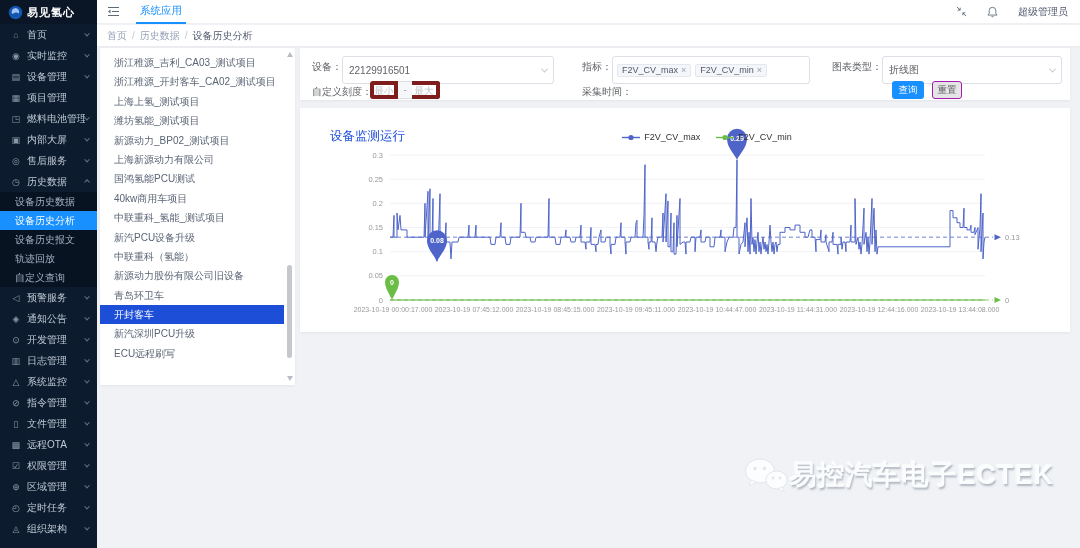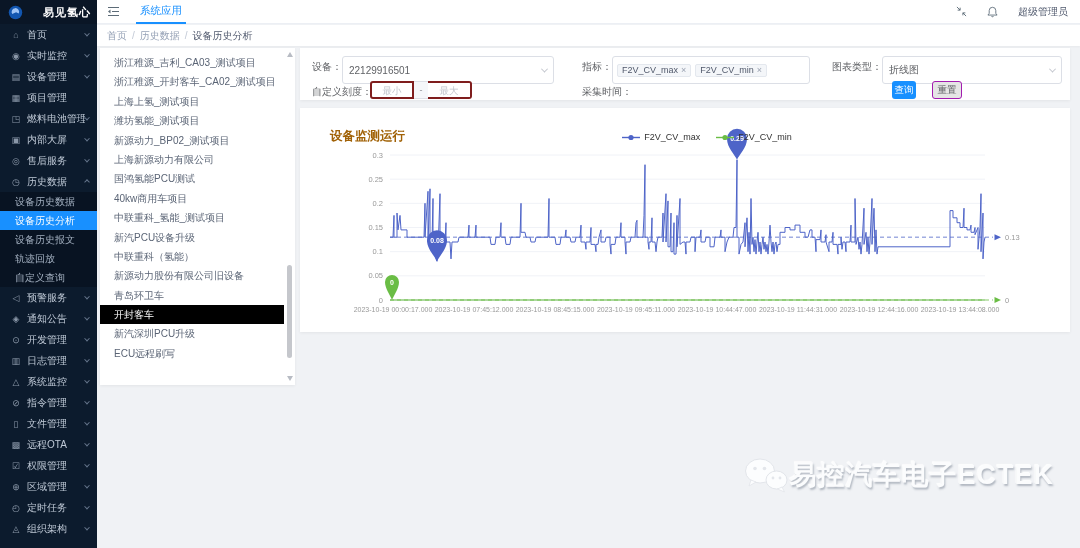--- a/index.html
+++ b/index.html
@@ -1,21 +1,21 @@
 <!DOCTYPE html>
 <html><head>
 <meta charset="utf-8">
 <style>
   * { margin:0; padding:0; box-sizing:border-box; }
   body { font-family:"Liberation Sans", sans-serif; background:#f0f2f5; }
   #app { position:relative; width:1080px; height:548px; overflow:hidden; background:#f0f2f5; }
 
   
   .sidebar { position:absolute; left:0; top:0; width:97px; height:548px; background:#0c1b2d; z-index:5; }
-  .logo { height:24px; display:flex; align-items:center; gap:20px; padding-left:8px; background:#0a1626; }
+  .logo { height:24px; display:flex; align-items:center; gap:4px; padding-left:8px; background:#0a1626; }
   .logo-text { color:#fff; font-size:11px; font-weight:bold; letter-spacing:1px; }
   .mitem { display:flex; align-items:center; height:21px; padding:0 8px 0 10px; cursor:pointer; }
   .micon { width:12px; font-size:9px; color:#8a97a8; margin-right:5px; text-align:center; flex:none; }
   .mlabel { flex:1; font-size:10px; color:#bfc9d6; white-space:nowrap; overflow:hidden; }
   .mchev { width:4px; height:4px; border-right:1px solid #66768c; border-bottom:1px solid #66768c; flex:none; }
   .mchev.down { transform:rotate(45deg) translate(-1px,-1px); }
   .mchev.up { transform:rotate(-135deg); }
   .submenu { background:#081322; }
   .sitem { height:19px; line-height:19px; padding-left:15px; font-size:10px; color:#a3b0c0; cursor:pointer; white-space:nowrap; }
   .sitem.active { background:#1890ff; color:#fff; }
@@ -28,48 +28,48 @@
   .tb-ic { cursor:pointer; display:flex; }
   .username { font-size:10px; color:#515a6e; cursor:pointer; }
   .breadcrumb { position:absolute; left:97px; top:25px; width:983px; height:21px; background:#fff; box-shadow:0 1px 2px rgba(0,0,0,.04); display:flex; align-items:center; padding-left:10px; font-size:10px; z-index:3; }
   .crumb { color:#97a3b7; } .crumb.last { color:#515a6e; }
   .crumb-sep { color:#c3cad6; margin:0 5px; }
 
   
   .panel { position:absolute; left:100px; top:48px; width:195px; height:337px; background:#fff; box-shadow:0 1px 3px rgba(0,0,0,.06); }
   .plist { padding-top:5px; }
   .pitem { height:19.4px; line-height:19.4px; font-size:10px; color:#5a6475; padding:0 8px 0 14px; margin-right:11px; white-space:nowrap; overflow:hidden; cursor:pointer; }
-  .pitem.active { background:#000000; color:#fff; }
+  .pitem.active { background:#1d4ed8; color:#fff; }
   .pscroll { position:absolute; right:1px; top:0; width:9px; height:100%; }
   .arr { position:absolute; left:2px; width:0; height:0; border-left:3.5px solid transparent; border-right:3.5px solid transparent; }
   .arr.up { top:4px; border-bottom:5px solid #b8bcc4; }
   .arr.dn { bottom:4px; border-top:5px solid #b8bcc4; }
   .thumb { position:absolute; left:2px; top:217px; width:5px; height:93px; background:#c5c7cc; border-radius:3px; cursor:pointer; }
 
   
   .card { position:absolute; background:#fff; box-shadow:0 1px 3px rgba(0,0,0,.06); }
   .filters { left:300px; top:48px; width:770px; height:52px; font-size:10px; color:#606266; }
   .flabel { position:absolute; white-space:nowrap; }
   .box { position:absolute; height:28px; border:1px solid #dcdfe6; border-radius:3px; background:#fff; display:flex; align-items:center; font-size:10px; color:#606266; }
   .sel { justify-content:space-between; padding:0 6px; cursor:pointer; }
   .chev { width:5px; height:5px; border-right:1px solid #c0c4cc; border-bottom:1px solid #c0c4cc; transform:rotate(45deg) translate(-1px,-1px); flex:none; }
   .tagsbox { padding:0 4px; gap:4px; cursor:pointer; }
   .tag { display:flex; align-items:center; gap:3px; height:13px; padding:0 4px; background:#f4f6f9; border:1px solid #e4e8ee; border-radius:2px; font-size:9px; color:#51596b; white-space:nowrap; }
   .tag-x { color:#9aa2b1; font-size:9px; cursor:pointer; }
-  .scale-in { width:44px; height:18px; border:2px solid #7f1d1d; font-size:9.5px; text-align:center; color:#606266; border-radius:3px 0 0 3px; outline:none; }
+  .scale-in { width:28px; height:18px; border:4px solid #7f1d1d; font-size:9.5px; text-align:center; color:#606266; border-radius:3px 0 0 3px; outline:none; }
   .scale-in::placeholder { color:#c0c4cc; }
   .scale-in.rt { border-radius:0 3px 3px 0; border-left:none; }
   .scale-sep { display:inline-flex; width:14px; height:18px; background:#f5f7fa; border-top:1px solid #dcdfe6; border-bottom:1px solid #dcdfe6; color:#909399; align-items:center; justify-content:center; font-size:9px; }
   .daterange { padding:0 8px; justify-content:space-between; font-size:9px; color:#606266; cursor:pointer; }
   .btn { position:absolute; height:18px; border-radius:3px; font-size:9.5px; display:flex; align-items:center; justify-content:center; cursor:pointer; }
   .btn.primary { background:#1890ff; color:#fff; }
   .btn.plain { background:#e5e5e5; border:1px solid #a21caf; color:#606266; }
 
   .chartcard { left:300px; top:108px; width:770px; height:224px; }
-  .chart-title { position:absolute; left:30px; top:20px; font-size:12.5px; font-weight:bold; color:#a16207; }
+  .chart-title { position:absolute; left:30px; top:20px; font-size:12.5px; font-weight:normal; color:#1d4ed8; }
   .legend { position:absolute; left:0; right:0; top:24px; display:flex; justify-content:center; gap:16px; transform:translateX(22px); }
   .lg-item { display:flex; align-items:center; gap:4px; cursor:pointer; }
   .lg-item span { font-size:9px; color:#333; }
   #chart-svg { position:absolute; left:0; top:0; }
   .axlbl { font-size:7px; fill:#999; }
   .aylbl { font-size:7.5px; fill:#999; }
   .pinlbl { font-size:7px; fill:#fff; font-weight:bold; }
 
   
   .watermark { position:absolute; right:26px; top:456px; display:flex; align-items:center; }
@@ -280,21 +280,21 @@
       <span class="chev"></span>
     </div>
 
     <span class="flabel" style="left:12px; top:37px;">自定义刻度：</span>
     <div style="position:absolute; left:70px; top:33px; display:flex;">
       <input class="scale-in" placeholder="最小" style="">
       <span class="scale-sep">-</span>
       <input class="scale-in rt" placeholder="最大" style="">
     </div>
     <span class="flabel" style="left:282px; top:37px;">采集时间：</span>
-    <div class="btn primary" style="left:592px; top:33px; width:24px;">查询</div>
+    <div class="btn primary" style="left:592px; top:33px; width:32px;">查询</div>
     <div class="btn plain" style="left:632px; top:33px; width:30px;">重置</div>
   </div>
 
   <div class="card chartcard">
     <svg id="chart-svg" width="770" height="224">
         <line x1="90" y1="192" x2="685" y2="192" stroke="#e0e6ed" stroke-width="1"></line>
         <text x="83" y="194.5" text-anchor="end" class="aylbl">0</text>
         <line x1="90" y1="167.83333333333334" x2="685" y2="167.83333333333334" stroke="#f0f2f7" stroke-width="1"></line>
         <text x="83" y="170.33333333333334" text-anchor="end" class="aylbl">0.05</text>
         <line x1="90" y1="143.66666666666666" x2="685" y2="143.66666666666666" stroke="#f0f2f7" stroke-width="1"></line>

